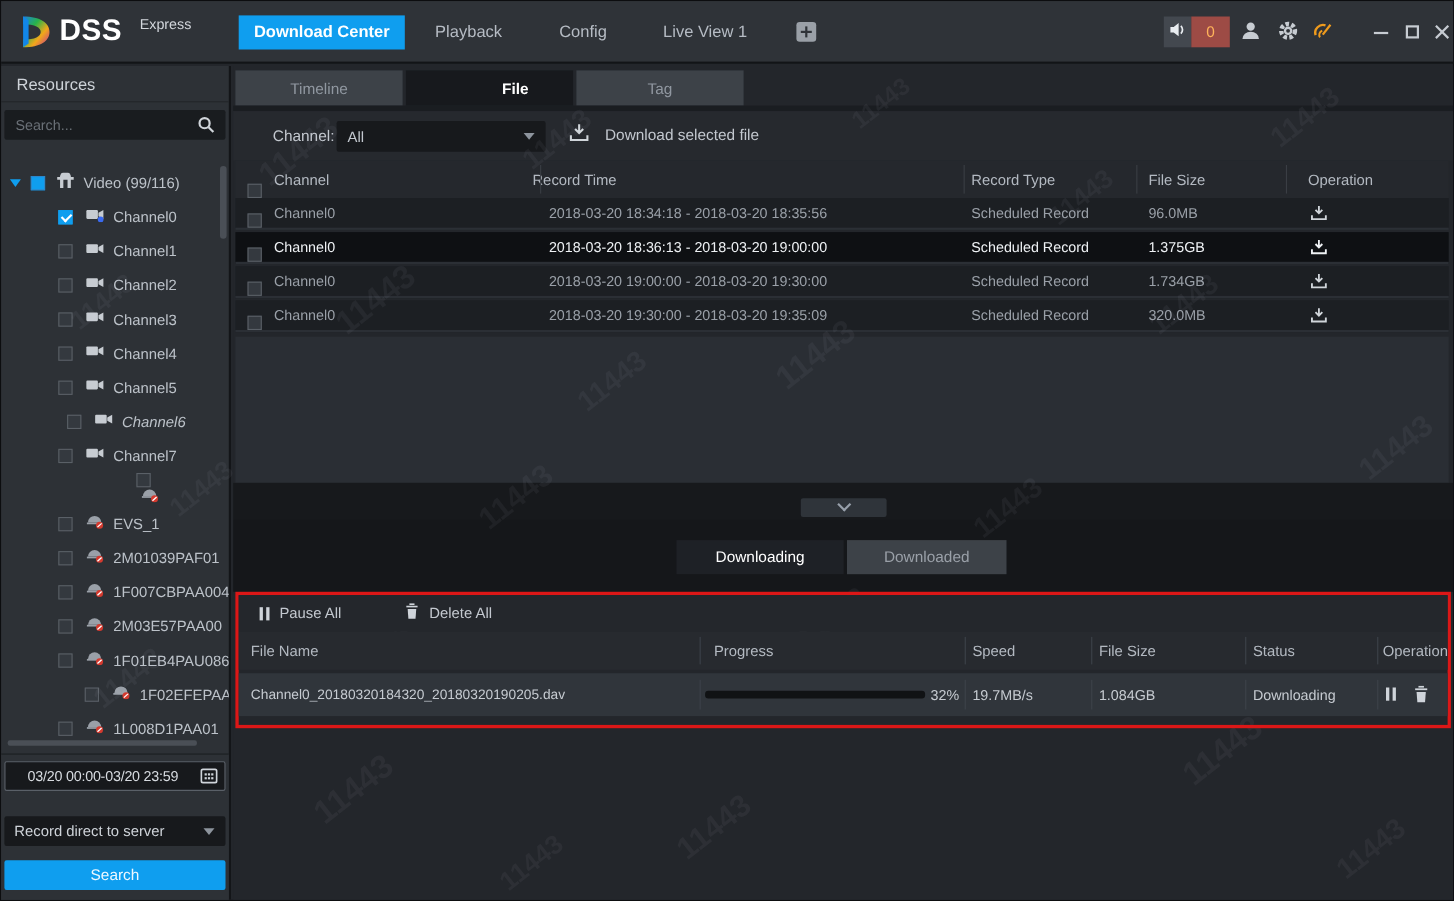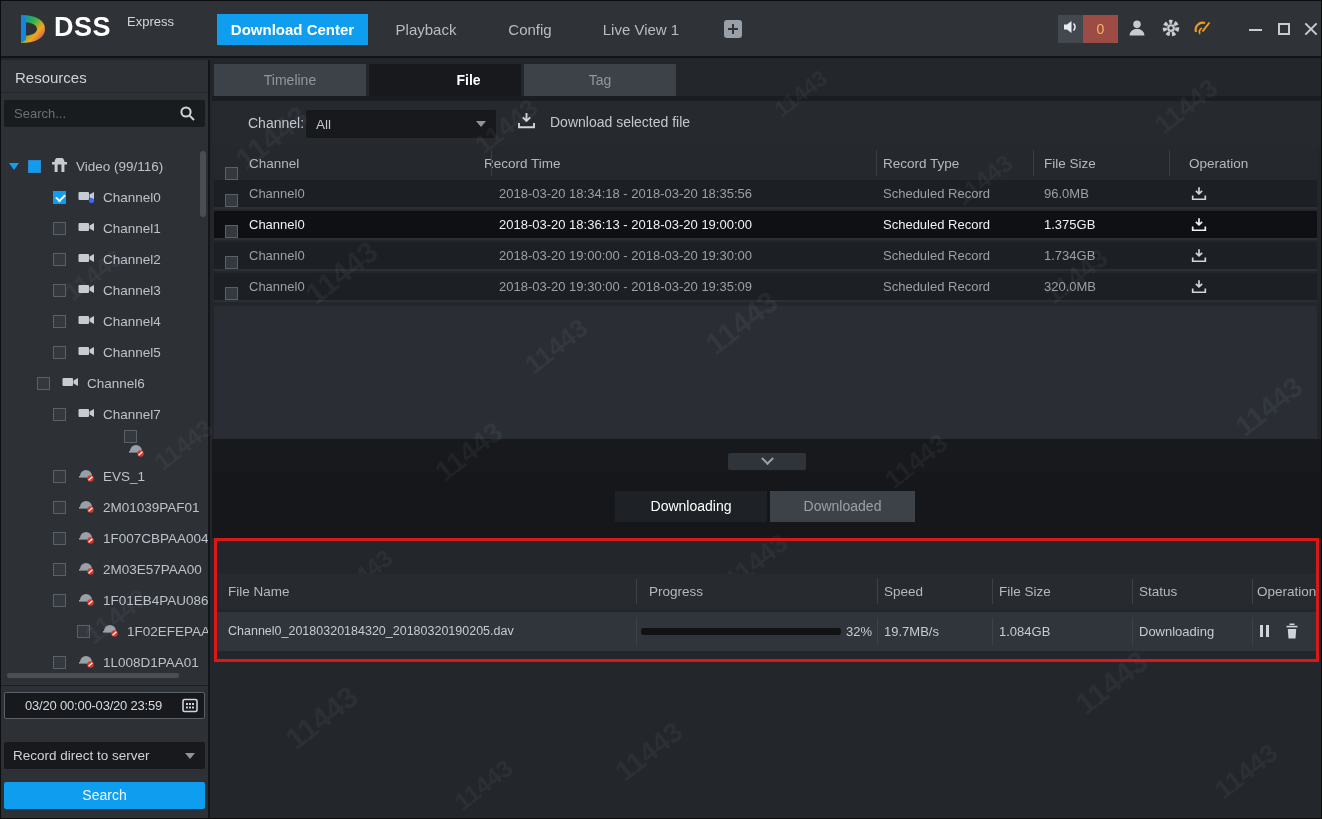--- a/index.html
+++ b/index.html
@@ -253,21 +253,21 @@
       <div class="trow" style="padding-left:52px;">
         <span class="cb"></span>
         <span class="ic" style="margin-left:12px;">
           <svg width="17" height="13" viewBox="0 0 17 13">
               <rect x="0.5" y="2" width="10.5" height="8" rx="1" fill="#c7ccd2"></rect>
               <path d="M11.5 4.5 L16 2 v8 L11.5 7.5 z" fill="#c7ccd2"></path>
             </svg>
         </span>
         <span class="lbl">Channel5</span>
       </div>
-      <div class="trow" style="padding-left:36px;">
+      <div class="trow" style="padding-left:60px;font-style:italic;">
         <span class="cb"></span>
         <span class="ic" style="margin-left:12px;">
           <svg width="17" height="13" viewBox="0 0 17 13">
               <rect x="0.5" y="2" width="10.5" height="8" rx="1" fill="#c7ccd2"></rect>
               <path d="M11.5 4.5 L16 2 v8 L11.5 7.5 z" fill="#c7ccd2"></path>
             </svg>
         </span>
         <span class="lbl">Channel6</span>
       </div>
       <div class="trow" style="padding-left:52px;">
@@ -506,20 +506,36 @@
         <span class="chev"></span>
       </div>
     </div>
 
     <div class="dltab-strip">
       <div class="dltab active" style="left:403px;width:152px;">Downloading</div>
       <div class="dltab idle" style="left:558px;width:145px;">Downloaded</div>
     </div>
 
     <div class="redbox">
+      <div class="dl-actions">
+        <span style="display:flex;align-items:center;gap:9px;margin-left:19px;">
+          <span class="pause-ic"></span>
+          <span style="font-size:13.5px;color:#c3c8cf;">Pause All</span>
+        </span>
+        <span style="display:flex;align-items:center;gap:9px;margin-left:58px;">
+          <span class="ic">
+            <svg width="13" height="15" viewBox="0 0 14 16">
+              <rect x="4.5" y="0.5" width="5" height="1.6" fill="#cfd4da"></rect>
+              <rect x="1.5" y="2.8" width="11" height="1.6" fill="#cfd4da"></rect>
+              <path d="M2.8 6 h8.4 l-0.7 9.5 h-7 z" fill="#cfd4da"></path>
+            </svg>
+          </span>
+          <span style="font-size:13.5px;color:#c3c8cf;">Delete All</span>
+        </span>
+      </div>
 
       <div class="dl-head">
         <span class="cell" style="left:11px;top:10px;">File Name</span>
         <span class="cell" style="left:432px;top:10px;">Progress</span>
         <span class="cell" style="left:667px;top:10px;">Speed</span>
         <span class="cell" style="left:782px;top:10px;">File Size</span>
         <span class="cell" style="left:922px;top:10px;">Status</span>
         <span class="cell" style="left:1040px;top:10px;">Operation</span>
         <span class="dl-div" style="left:419px;"></span>
           <span class="dl-div" style="left:660px;"></span>

